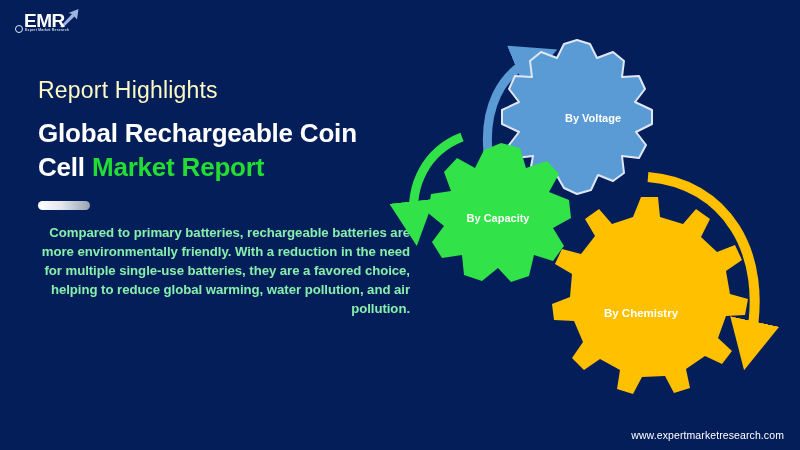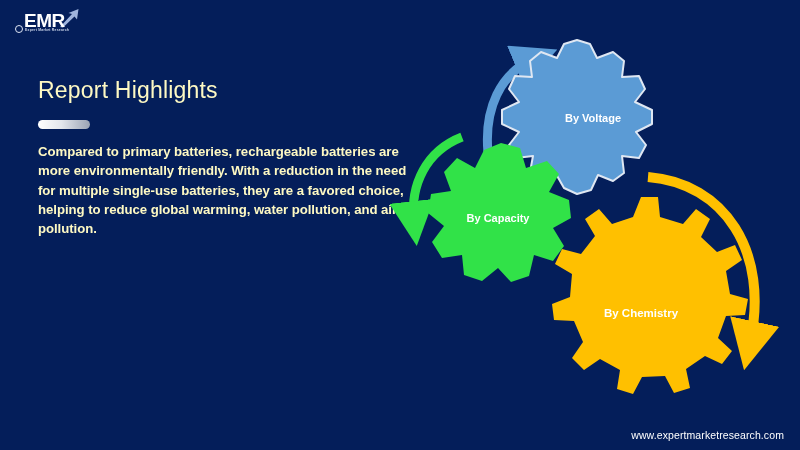--- a/index.html
+++ b/index.html
@@ -91,24 +91,25 @@
     margin: 17px 0 13px 0;
     width: 52px;
     height: 9px;
     border-radius: 5px;
     background: linear-gradient(to right, #ffffff 0%, #e3e6ec 45%, #9aa3b4 100%);
   }
 
   #body-copy {
     font-size: 13.2px;
     font-weight: bold;
-    color: #fef9c3;
+    color: #86efac;
     line-height: 1.45;
     margin: 0;
     letter-spacing: -0.05px;
+    text-align: right;
   }
 
   
   #artwork {
     position: absolute;
     left: 384px;
     top: 25px;
     width: 400px;
     height: 400px;
   }
@@ -146,20 +147,21 @@
       </svg>
     </span>
     <span class="emr-text">EMR</span>
     <span class="emr-tagline">Expert Market Research</span>
   </div>
 
   <div id="left-col">
 
     <div id="eyebrow">Report Highlights</div>
 
+    <h1 id="headline"><span class="hl-white">Global Rechargeable Coin Cell </span><span class="hl-green">Market Report</span></h1>
 
     <div id="divider-pill"></div>
 
     <p id="body-copy">Compared to primary batteries, rechargeable batteries are more environmentally friendly. With a reduction in the need for multiple single-use batteries, they are a favored choice, helping to reduce global warming, water pollution, and air pollution.</p>
   </div>
 
   <div id="artwork">
     <svg width="400" height="400" viewBox="0 0 400 400">
 
       <defs>

